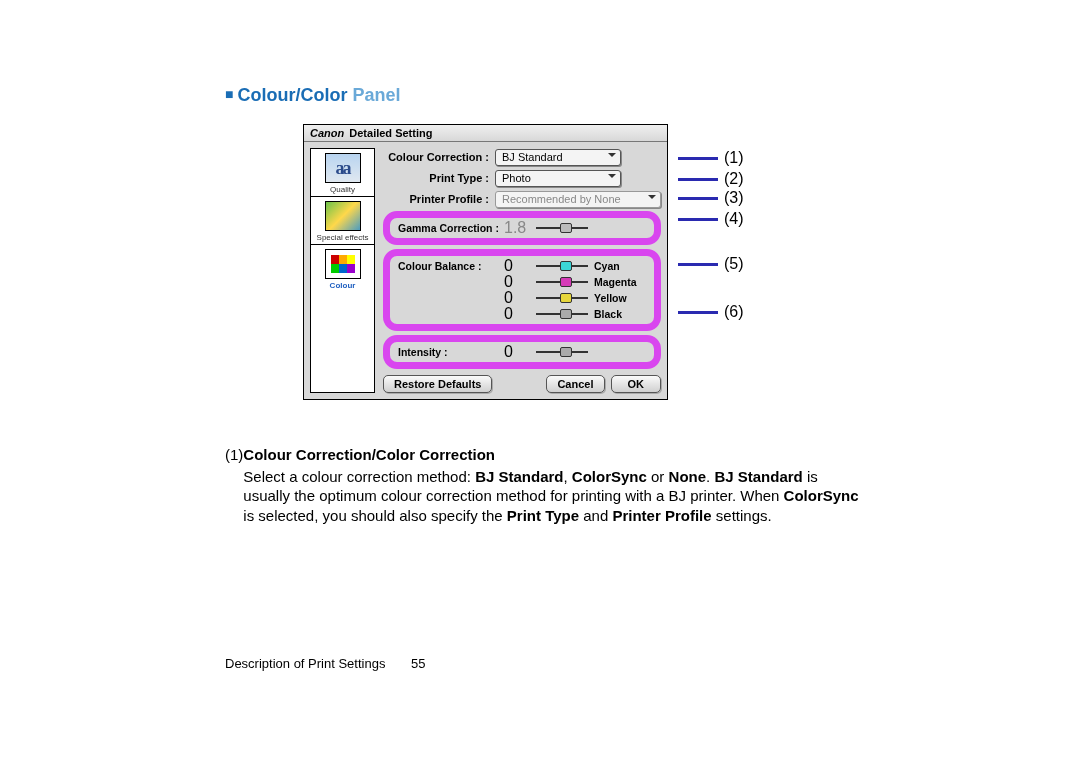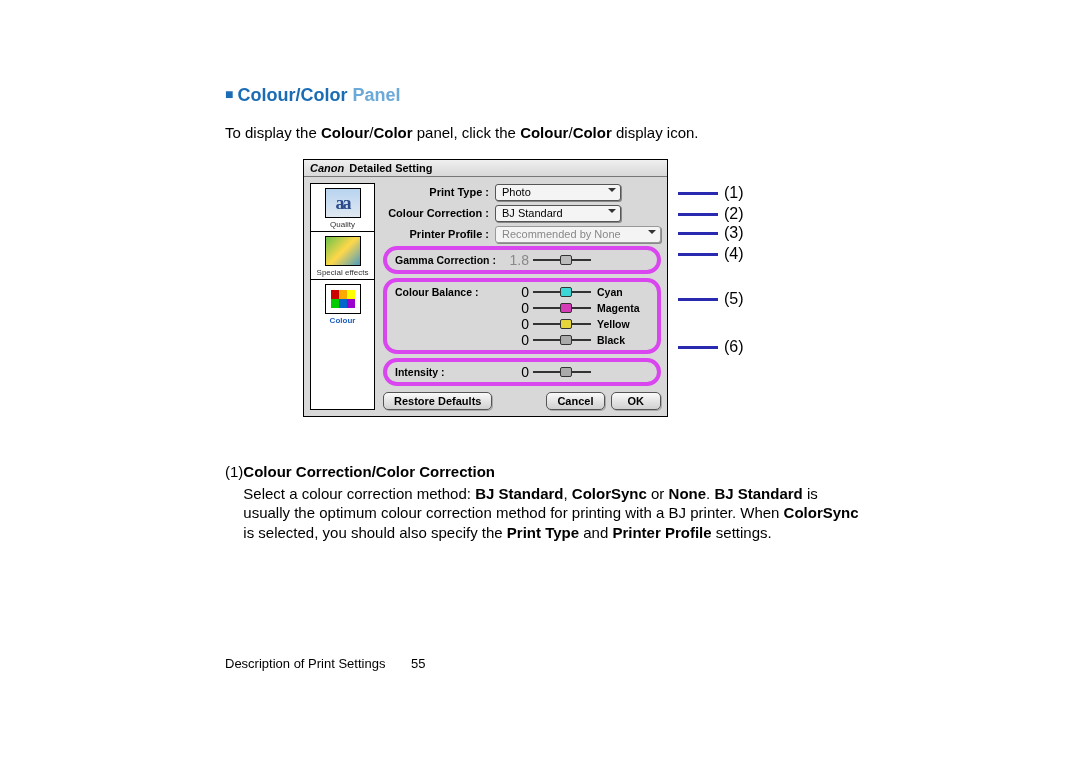--- a/index.html
+++ b/index.html
@@ -166,30 +166,30 @@
     right: 4px;
     bottom: 3px;
     width: 0;height:0;
     border-left: 4px solid transparent;
     border-right: 4px solid transparent;
     border-bottom: 4px solid #333;
     display:none;
   }
   .dd.disabled { color: #888; border-color:#999; }
   .group {
-    border: 4px solid #d946ef;
+    border: 7px solid #d946ef;
     border-radius: 14px;
     padding: 2px 6px;
     margin-bottom: 4px;
   }
   .grow {
     display:flex;align-items:center;height:16px;
   }
   .grow .glabel { width: 106px; font-weight: bold; font-size:10.5px; text-align:left; padding-left:2px;}
-  .grow .gval { width: 28px; text-align:right; padding-right:4px; font-size: 14px;}
+  .grow .gval { width: 28px; text-align:left; padding-right:4px; font-size: 16px;}
   .slider {
     flex:1;
     height: 10px;
     position: relative;
     display:flex;align-items:center;
   }
   .slider::before {
     content:"";
     position:absolute;
     left:0;right:0;top:4px;height:2px;background:#333;
@@ -255,23 +255,20 @@
 </style>
 </head>
 <body>
 
 <div class="page">
 
   <div class="section-title">
     <span class="sq">■</span><span>Colour/Color</span><span class="light"> Panel</span>
   </div>
 
-  <div class="intro">
-    <span>To display the </span><b>Colour</b><span>/</span><b>Color</b><span> panel, click the </span><b>Colour</b><span>/</span><b>Color</b><span> display icon.</span>
-  </div>
 
   <div class="dialog-wrap">
     <div class="dialog">
       <div class="titlebar">
         <span class="brand">Canon</span><b> Detailed Setting</b>
       </div>
       <div class="dlg-body">
         <div class="sidebar">
           <div class="sb-item">
             <div class="sb-icon quality">
@@ -293,26 +290,26 @@
                   <div style="background:#06c"></div>
                   <div style="background:#90c"></div>
               </div>
             </div>
             <div class="sb-label blue">Colour</div>
           </div>
         </div>
 
         <div class="main-col">
           <div class="row-top">
+            <div class="lbl">Colour Correction :</div>
+            <div class="dd">BJ Standard</div>
+          </div>
+          <div class="row-top">
             <div class="lbl">Print Type :</div>
             <div class="dd">Photo</div>
-          </div>
-          <div class="row-top">
-            <div class="lbl">Colour Correction :</div>
-            <div class="dd">BJ Standard</div>
           </div>
           <div class="row-top">
             <div class="lbl">Printer Profile :</div>
             <div class="dd disabled" style="min-width:140px">Recommended by None</div>
           </div>
 
           <div class="group">
             <div class="grow">
               <div class="glabel">Gamma Correction :</div>
               <div class="gval" style="color:#888">1.8</div>

